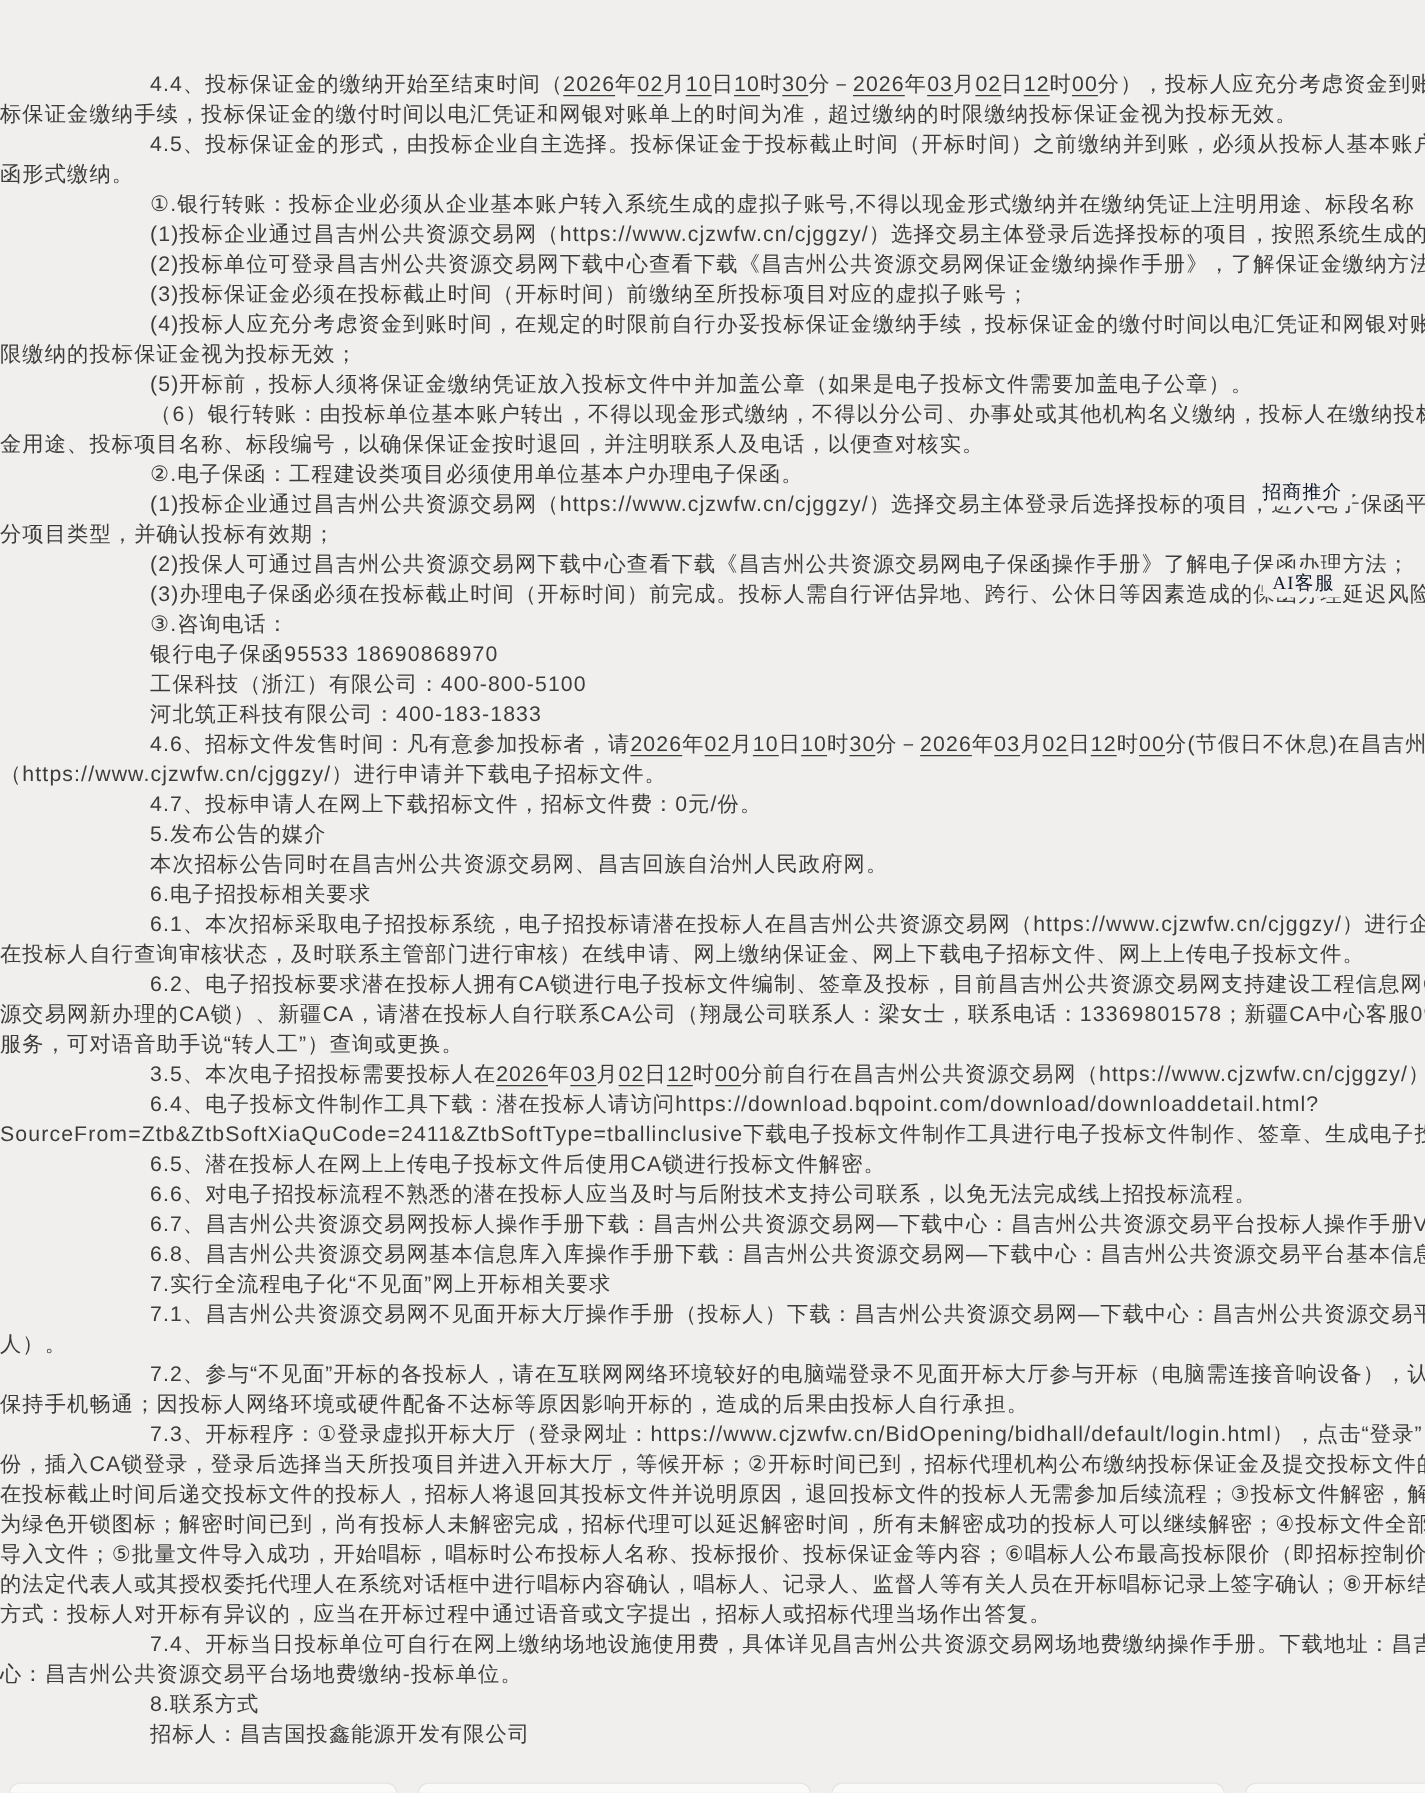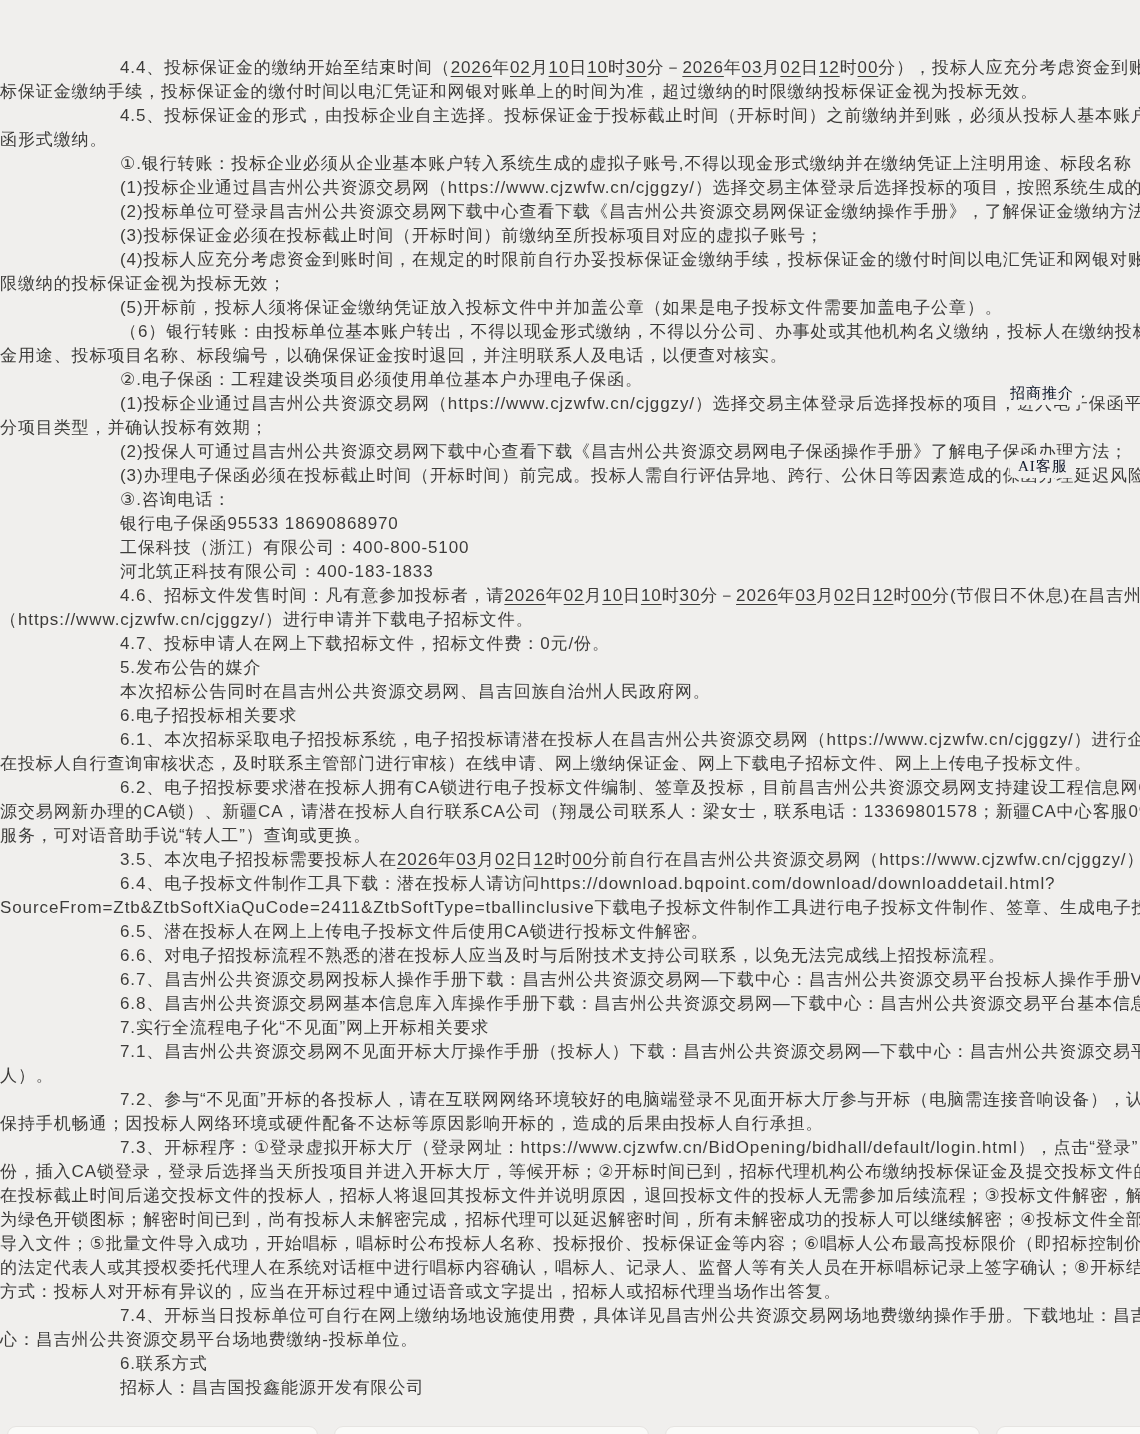--- a/index.html
+++ b/index.html
@@ -95,21 +95,21 @@
     <div class="line"><span>保持手机畅通；因投标人网络环境或硬件配备不达标等原因影响开标的，造成的后果由投标人自行承担。</span></div>
     <div class="line ind"><span>7.3、开标程序：①登录虚拟开标大厅（登录网址：https://www.cjzwfw.cn/BidOpening/bidhall/default/login.html），点击“登录”，在方</span></div>
     <div class="line"><span>份，插入CA锁登录，登录后选择当天所投项目并进入开标大厅，等候开标；②开标时间已到，招标代理机构公布缴纳投标保证金及提交投标文件的</span></div>
     <div class="line"><span>在投标截止时间后递交投标文件的投标人，招标人将退回其投标文件并说明原因，退回投标文件的投标人无需参加后续流程；③投标文件解密，解密</span></div>
     <div class="line"><span>为绿色开锁图标；解密时间已到，尚有投标人未解密完成，招标代理可以延迟解密时间，所有未解密成功的投标人可以继续解密；④投标文件全部</span></div>
     <div class="line"><span>导入文件；⑤批量文件导入成功，开始唱标，唱标时公布投标人名称、投标报价、投标保证金等内容；⑥唱标人公布最高投标限价（即招标控制价）</span></div>
     <div class="line"><span>的法定代表人或其授权委托代理人在系统对话框中进行唱标内容确认，唱标人、记录人、监督人等有关人员在开标唱标记录上签字确认；⑧开标结束</span></div>
     <div class="line"><span>方式：投标人对开标有异议的，应当在开标过程中通过语音或文字提出，招标人或招标代理当场作出答复。</span></div>
     <div class="line ind"><span>7.4、开标当日投标单位可自行在网上缴纳场地设施使用费，具体详见昌吉州公共资源交易网场地费缴纳操作手册。下载地址：昌吉州公共资源交</span></div>
     <div class="line"><span>心：昌吉州公共资源交易平台场地费缴纳-投标单位。</span></div>
-    <div class="line ind"><span>6.联系方式</span></div>
+    <div class="line ind"><span>8.联系方式</span></div>
     <div class="line ind"><span>招标人：昌吉国投鑫能源开发有限公司</span></div>
   </div>
 
 <div class="float-label float-promo">招商推介</div>
 
 <div class="float-label float-ai">AI客服</div>
 
 <div class="bottom-card c1"></div>
 <div class="bottom-card c2"></div>
 <div class="bottom-card c3"></div>

